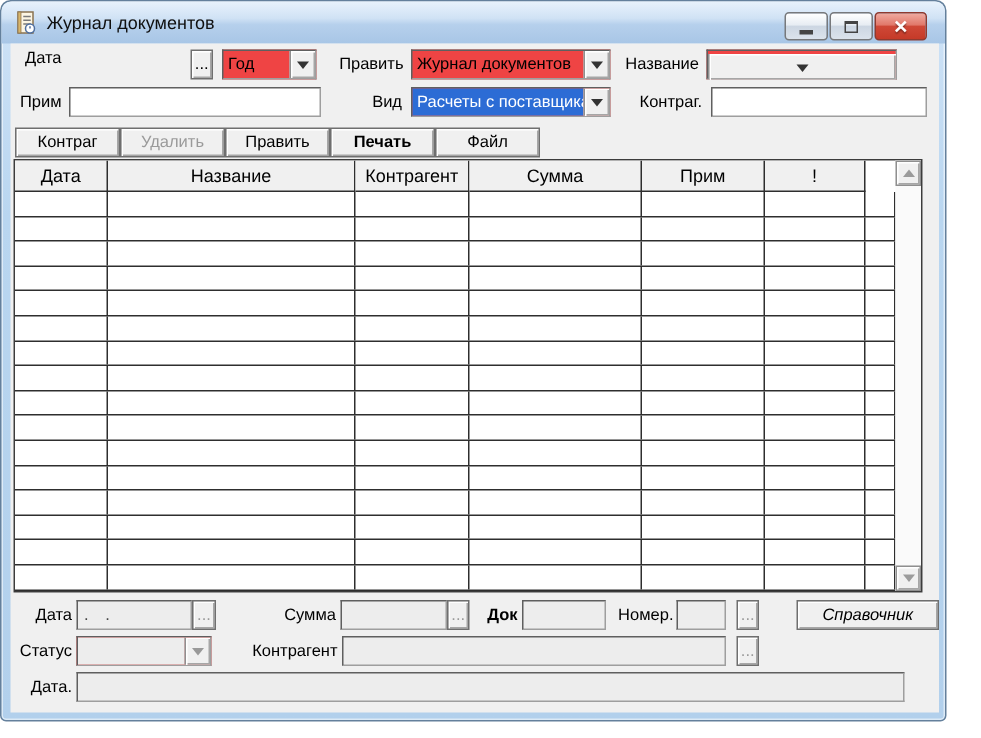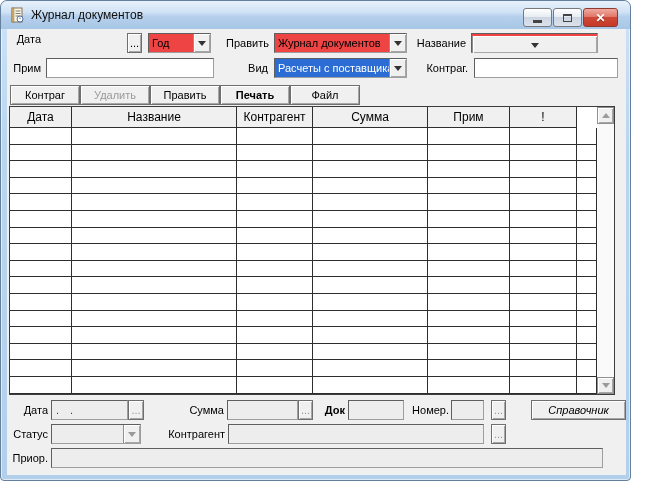--- a/index.html
+++ b/index.html
@@ -336,17 +336,17 @@
       <span class="cval dis"></span>
       <span class="cbtn">
           <span class="tri dim"></span>
         </span>
     </div>
 
     <div class="lbl" style="left:148px; top:395px; width:70px;">Контрагент</div>
     <input class="tb dis" style="left: 221px; top: 395px; width: 256px;" disabled="" value="">
     <div class="btn disabled" style="left:484px; top:395px; width:15px;">...</div>
 
-    <div class="lbl" style="left:0; top:419px; width:41px;">Приор.</div>
+    <div class="lbl" style="left:0; top:419px; width:41px;">Дата.</div>
     <input class="tb dis" style="left: 44px; top: 419px; width: 552px;" disabled="" value="">
 
   </div>
 </div>
 
 </body></html>

